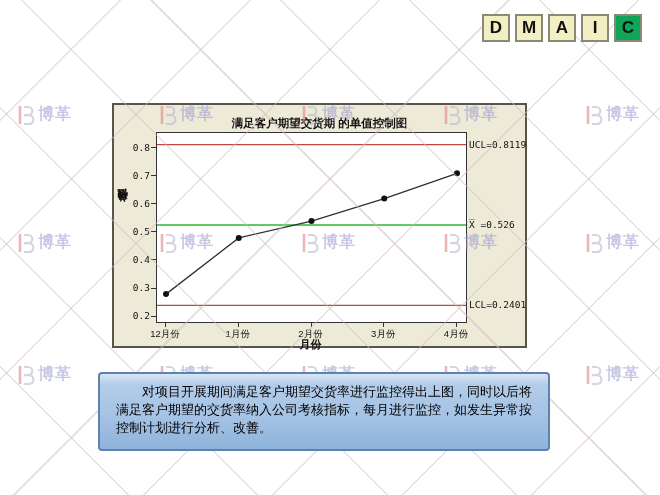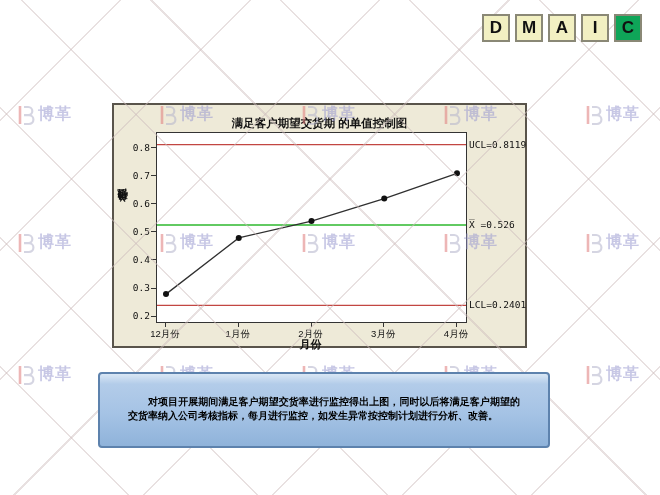--- a/index.html
+++ b/index.html
@@ -39,21 +39,21 @@
   .xlabel{position:absolute;left:42px;top:232px;width:309px;text-align:center;
     font-size:11px;font-weight:bold;color:#111;}
   .line-label{position:absolute;left:355px;font-size:9.5px;color:#111;white-space:nowrap;
     font-family:"DejaVu Sans Mono",monospace;}
 
   
   .caption{position:absolute;left:98px;top:372px;width:452px;z-index:10;box-sizing:border-box;
     border:2px solid #5d82ad;border-radius:4px;
     background:linear-gradient(#d9e7f5 0%,#b3cce9 14%,#a5c3e5 55%,#8fb3da 100%);
     padding:5px 12px 7px 12px;}
-  .caption p{margin:16px;font-size:10px;font-weight:bold;color:#000;line-height:1.4;
+  .caption p{margin:4px;font-size:13px;font-weight:normal;color:#000;line-height:1.4;
     text-indent:2em;text-align:justify;}
 </style>
 </head>
 <body>
 
 <div class="slide">
 
   <div class="chart-panel">
     <div class="chart-title">满足客户期望交货期 的单值控制图</div>
     <div class="ylabel">单独值</div>

